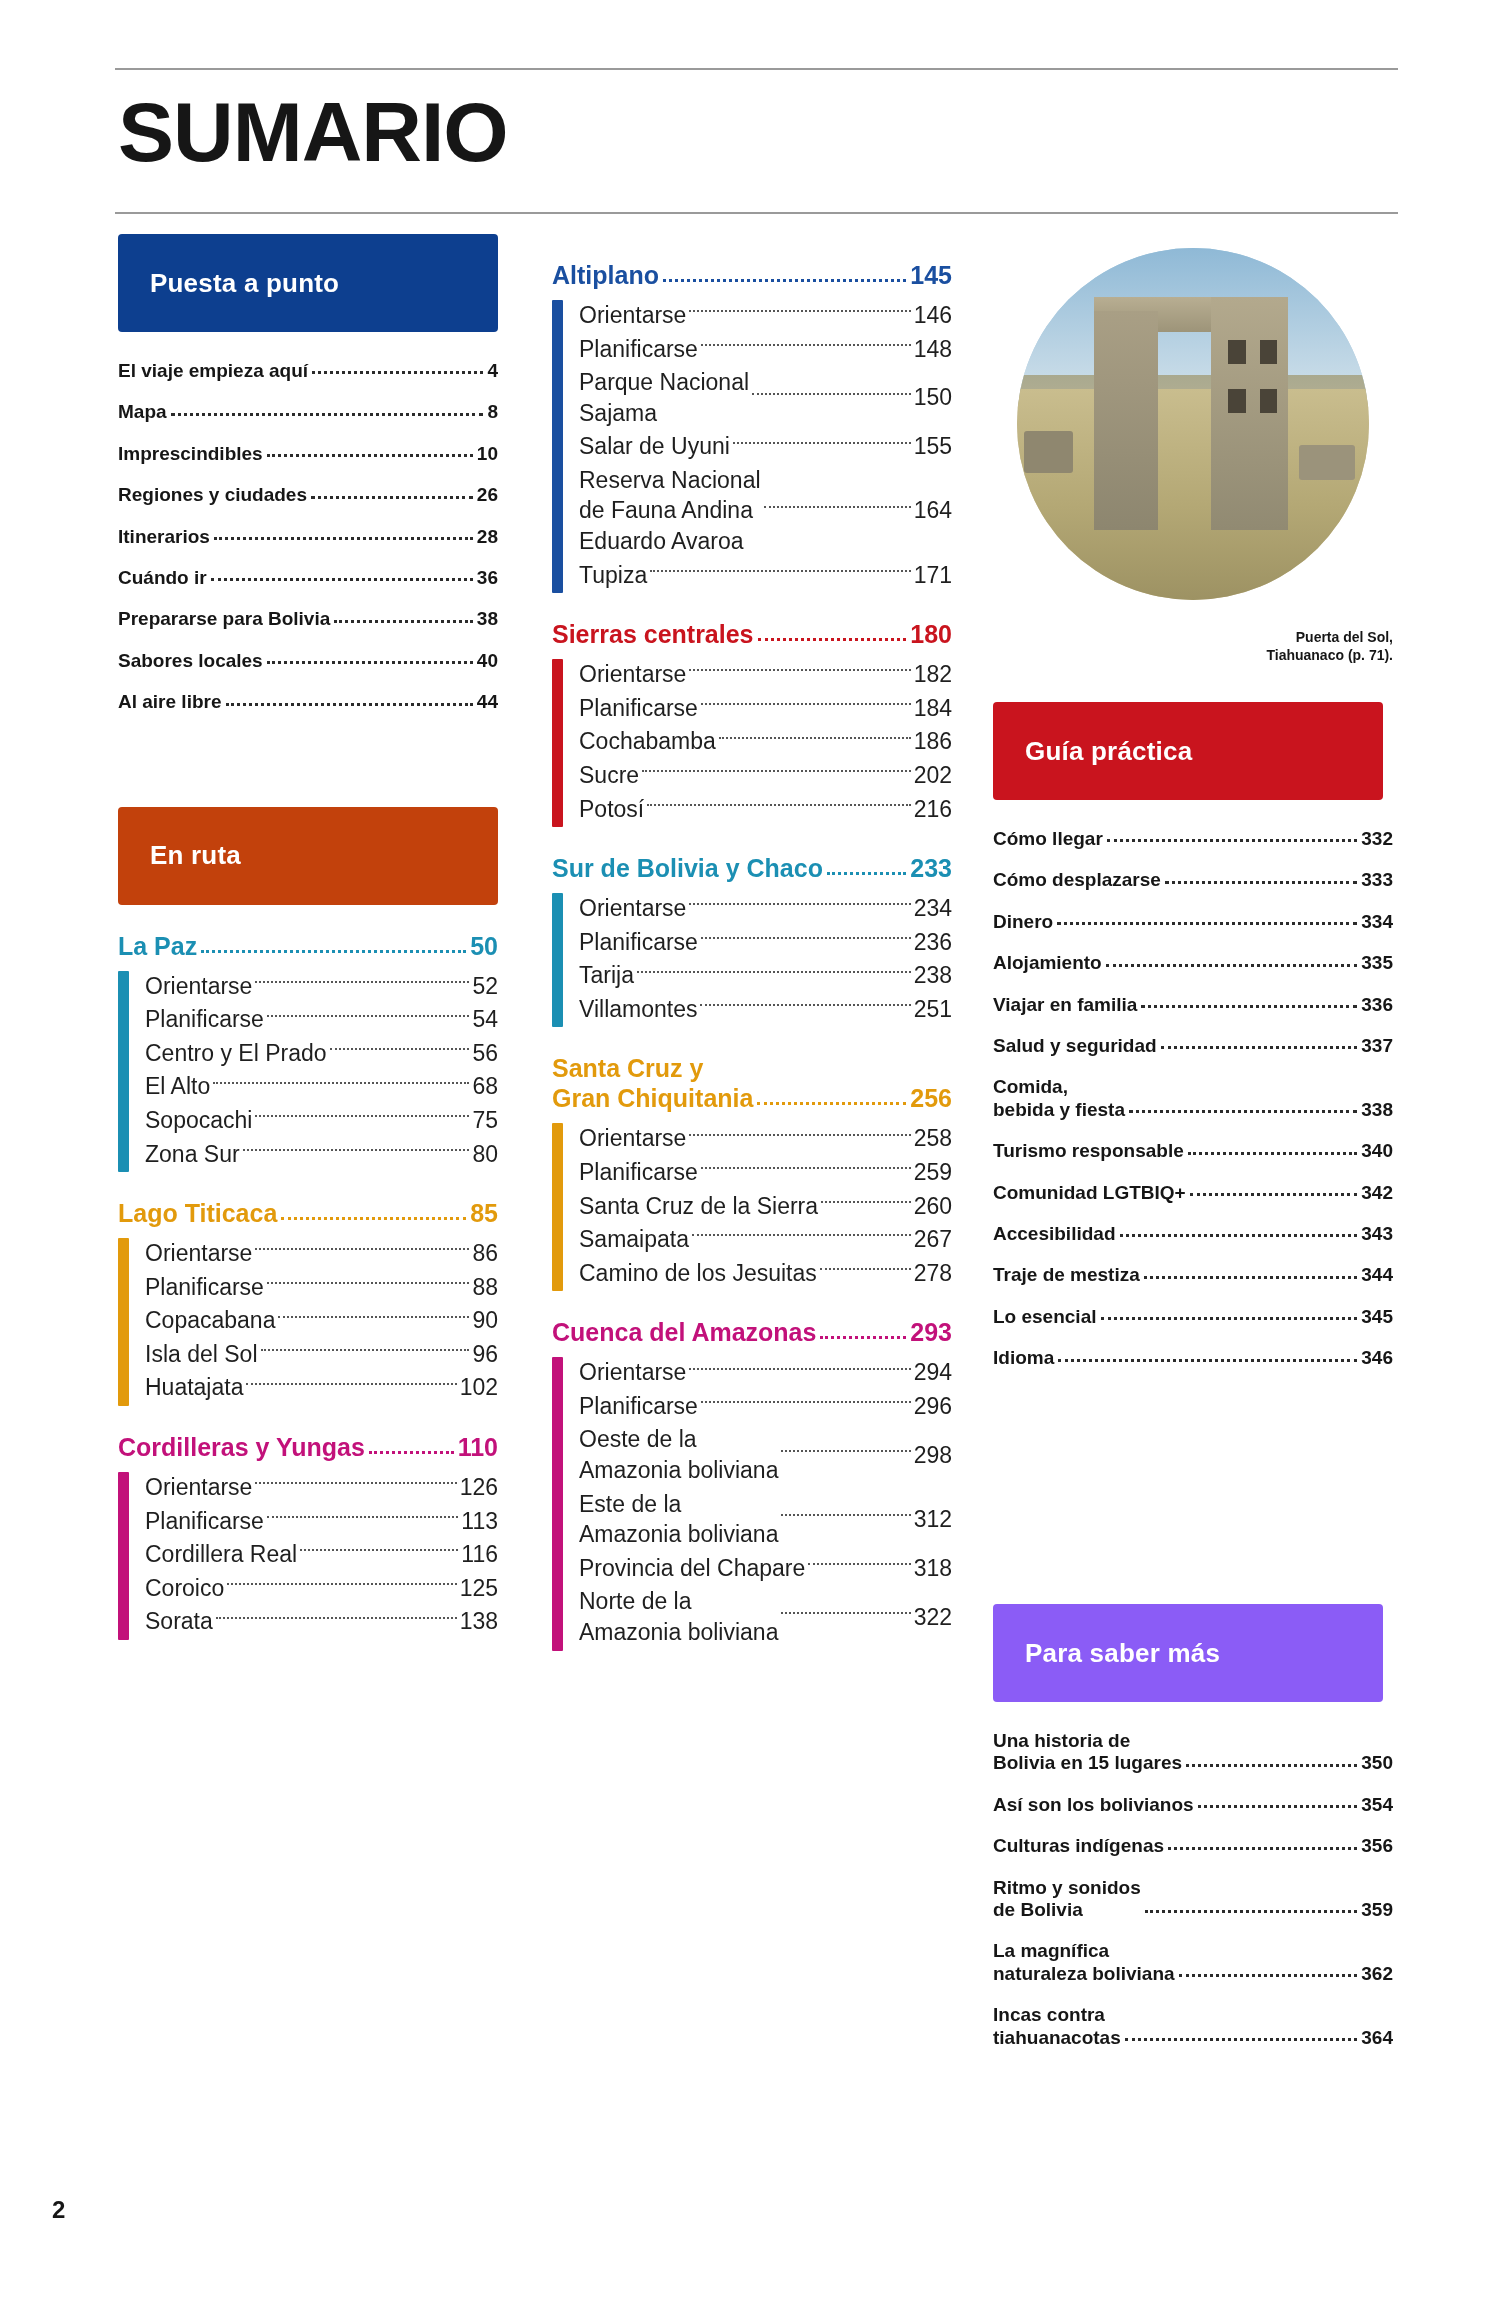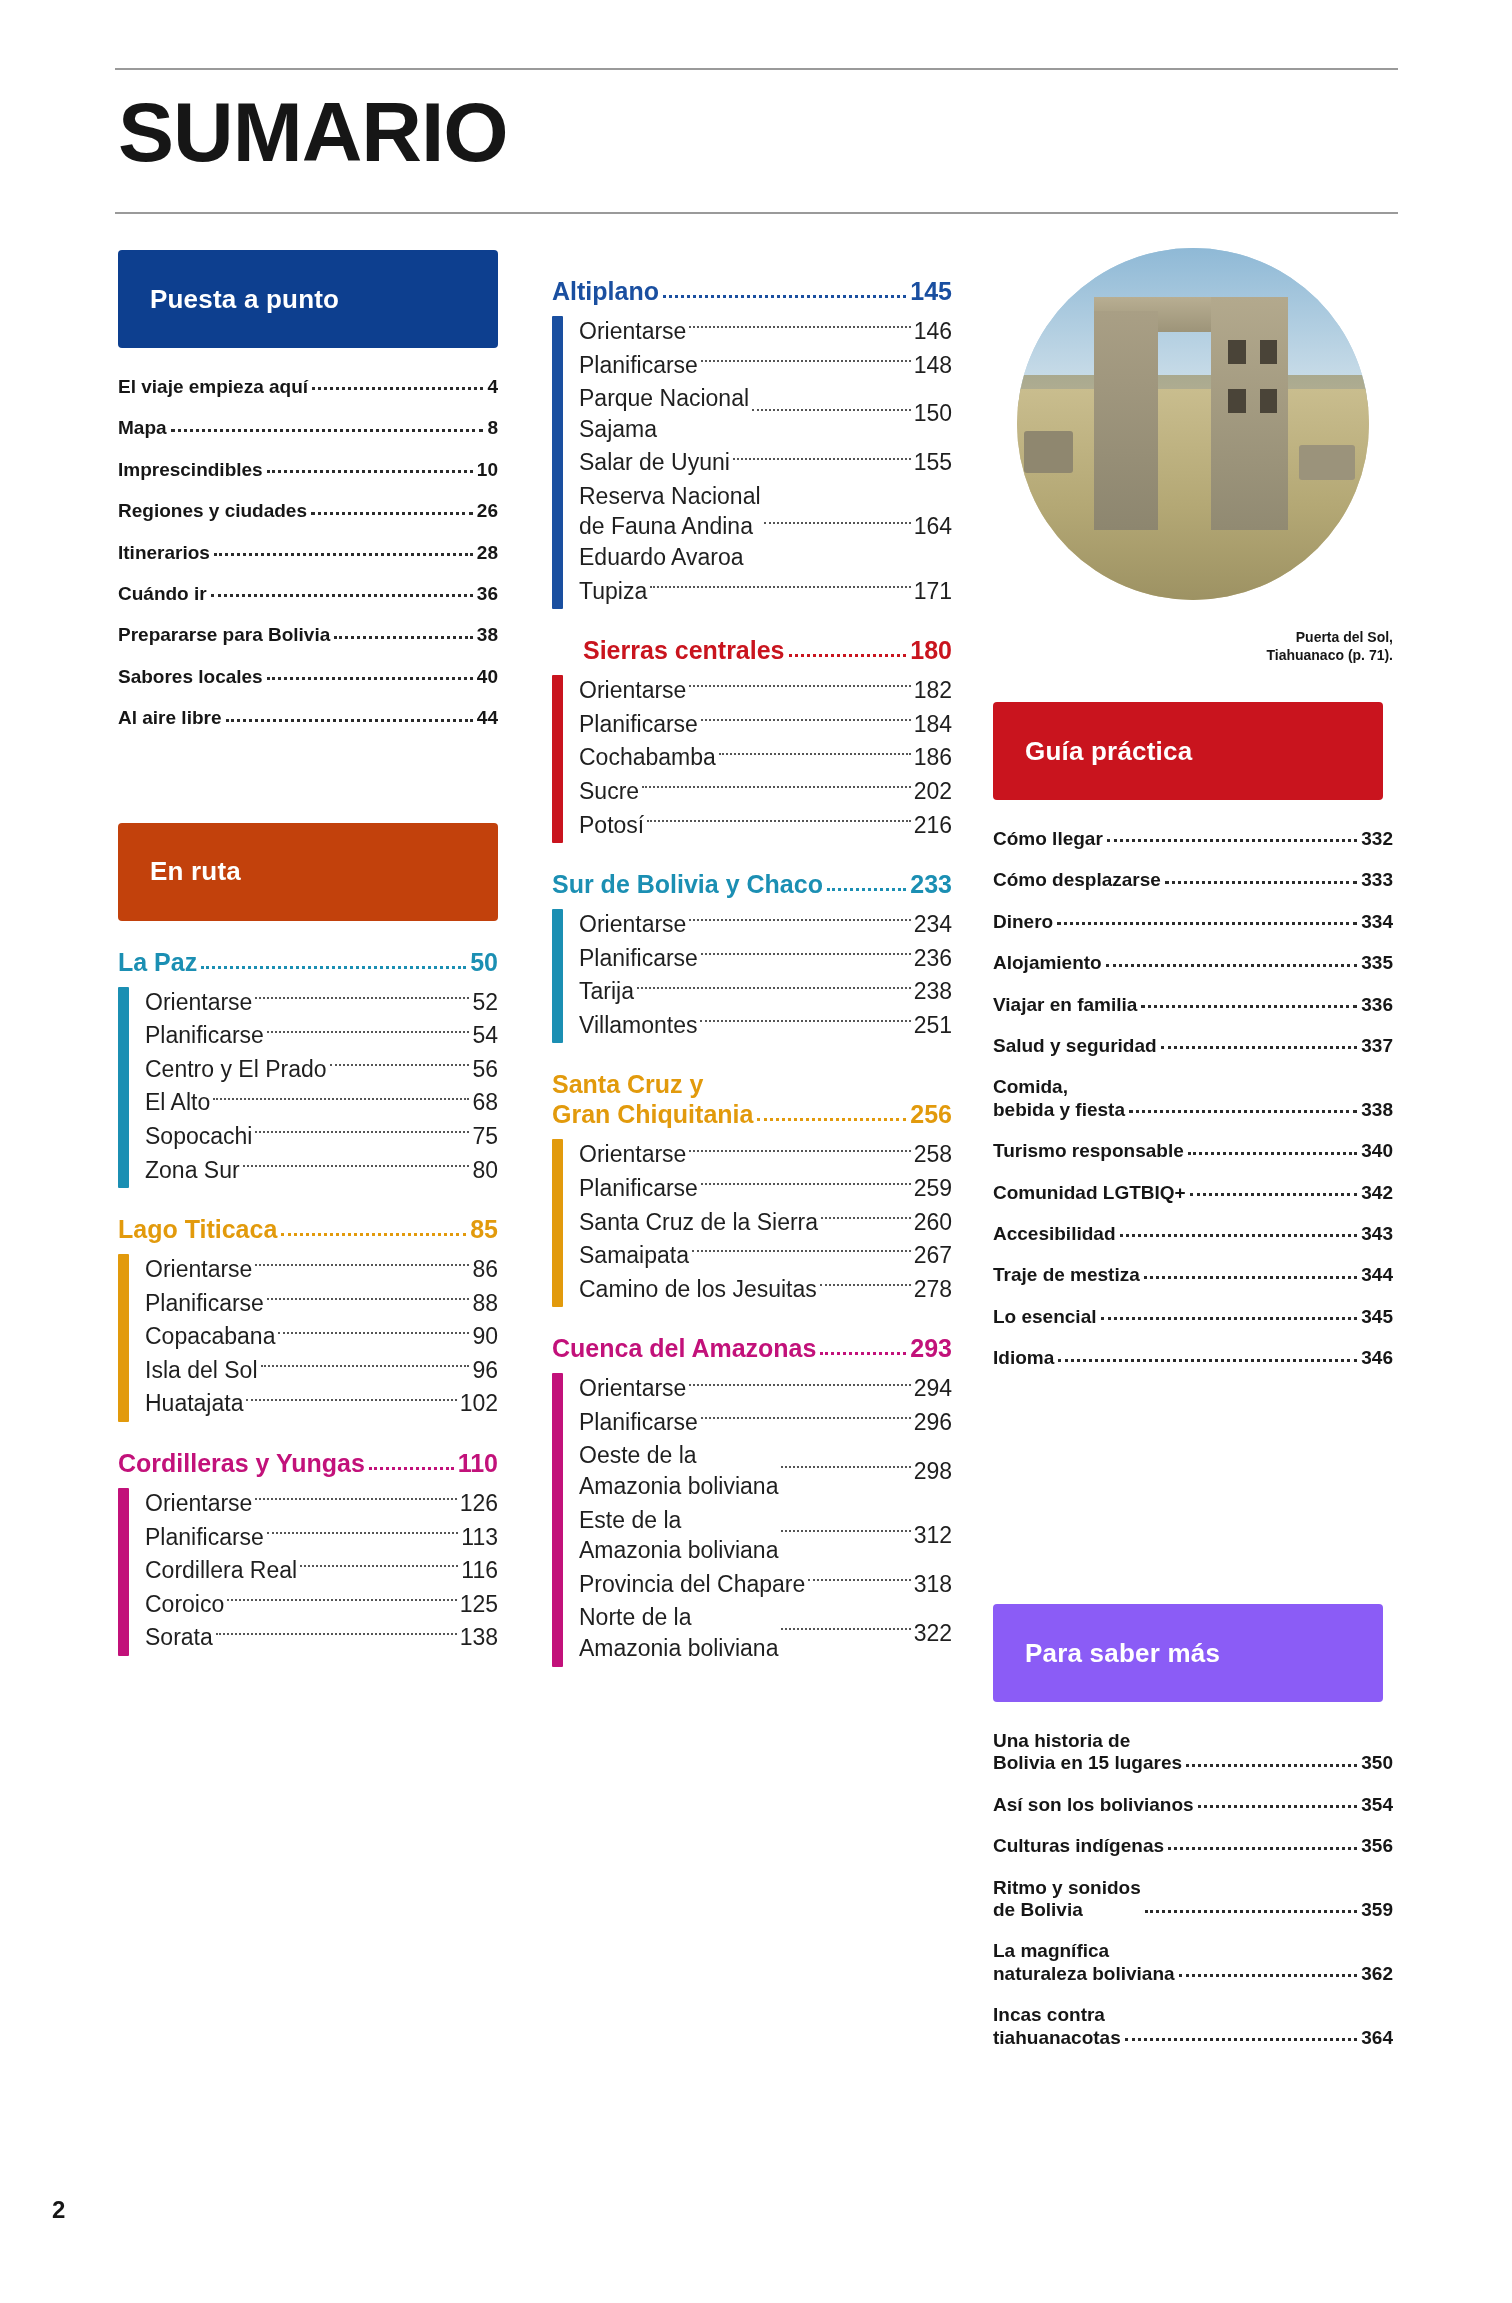--- a/index.html
+++ b/index.html
@@ -40,21 +40,21 @@
     font-weight: bold;
     letter-spacing: -1px;
     color: #161616;
     line-height: 1;
     padding-top: 18px;
   }
 
   
   .col {
     position: absolute;
-    top: 250px;
+    top: 234px;
   }
   .col-1 { left: 118px; width: 380px; }
   .col-2 { left: 552px; width: 400px; }
 
   
   .banner {
     height: 98px;
     border-radius: 4px;
     display: flex;
     align-items: center;
@@ -432,21 +432,21 @@
               </div>
               <div class="sub">
                 <span class="stext">Tupiza</span>
                 <span class="leader"></span>
                 <span class="spage">171</span>
               </div>
             </div>
           </div>
         </div>
         <div class="group">
-          <div class="group-head" style="color: rgb(201, 20, 30); margin-left: 31px;">
+          <div class="group-head" style="color: rgb(201, 20, 30);">
             <span class="ghtext">Sierras centrales</span>
             <span class="leader"></span>
             <span>180</span>
           </div>
           <div class="sub-wrap">
             <div class="sub-bar" style="background: rgb(201, 20, 30);"></div>
             <div class="sub-list">
               <div class="sub">
                 <span class="stext">Orientarse</span>
                 <span class="leader"></span>

